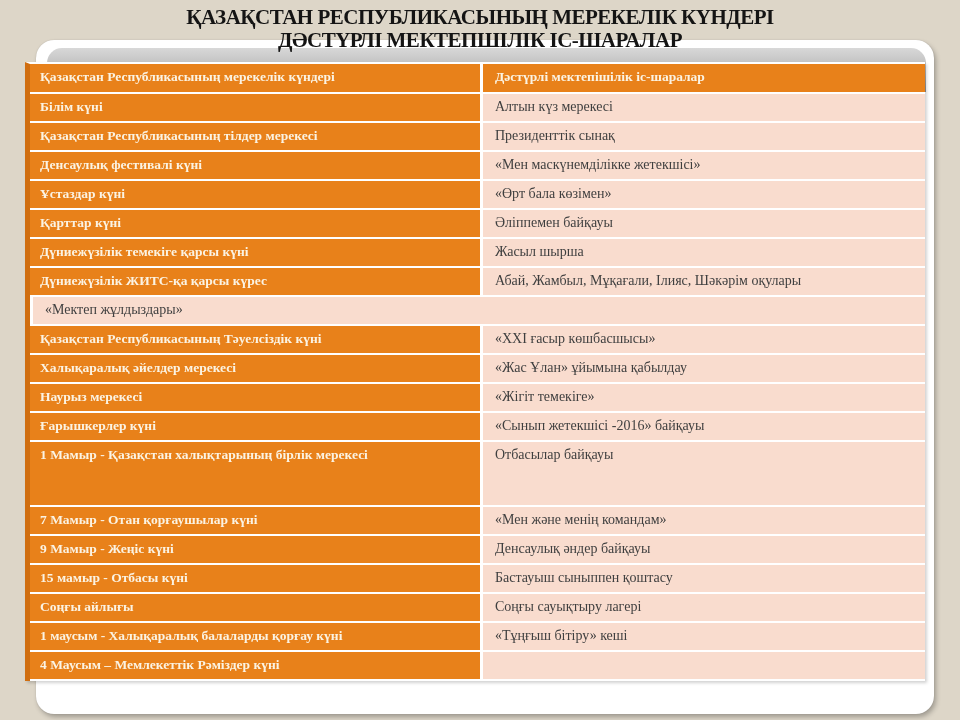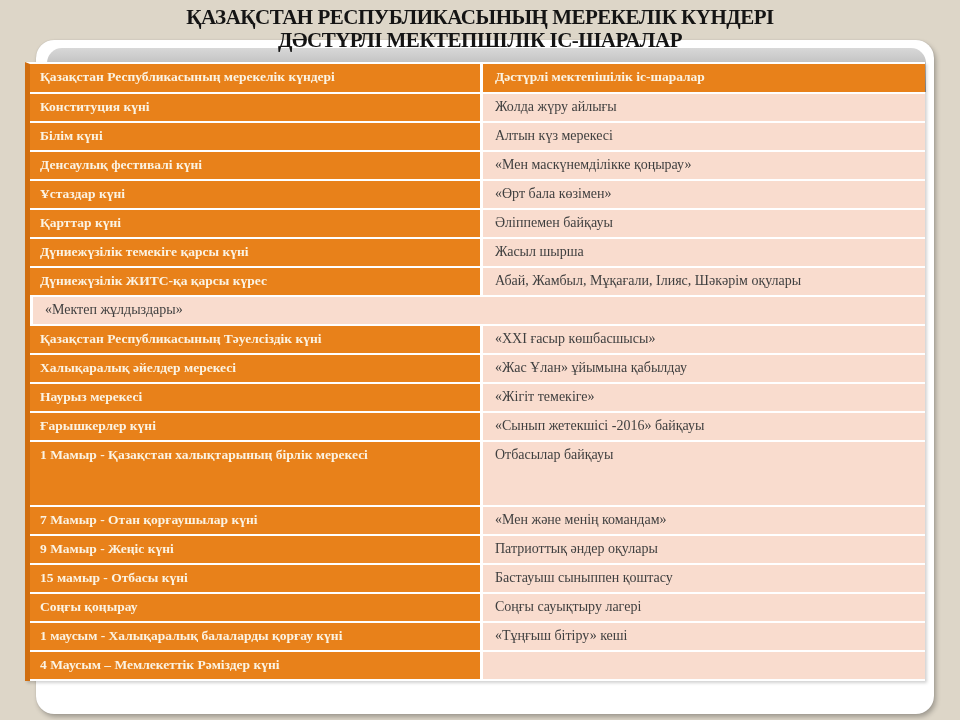--- a/index.html
+++ b/index.html
@@ -100,34 +100,34 @@
   <div class="card">
     <div class="graybar"></div>
   </div>
 
   <div class="events-table">
     <div class="t-row t-head">
       <div class="cell cell-left">Қазақстан Республикасының  мерекелік  күндері</div>
       <div class="cell cell-right">Дәстүрлі  мектепішілік  іс-шаралар</div>
     </div>
     <div id="table-body">
-  <div class="t-row">
-    <div class="cell cell-left">Конституция күні</div>
-    <div class="cell cell-right">Жолда жүру айлығы</div>
-  </div>
 
   <div class="t-row">
     <div class="cell cell-left">Білім күні</div>
     <div class="cell cell-right">Алтын күз мерекесі</div>
   </div>
 
+  <div class="t-row">
+    <div class="cell cell-left">Қазақстан Республикасының тілдер мерекесі</div>
+    <div class="cell cell-right">Президенттік сынақ</div>
+  </div>
 
   <div class="t-row">
     <div class="cell cell-left">Денсаулық фестивалі күні</div>
-    <div class="cell cell-right">«Мен маскүнемділікке қоңырау»</div>
+    <div class="cell cell-right">«Мен маскүнемділікке жетекшісі»</div>
   </div>
 
   <div class="t-row">
     <div class="cell cell-left">Ұстаздар күні</div>
     <div class="cell cell-right">«Өрт  бала көзімен»</div>
   </div>
 
   <div class="t-row">
     <div class="cell cell-left">Қарттар күні</div>
     <div class="cell cell-right">Әліппемен байқауы</div>
@@ -172,30 +172,30 @@
     <div class="cell cell-right">Отбасылар байқауы</div>
   </div>
 
   <div class="t-row">
     <div class="cell cell-left">7 Мамыр - Отан қорғаушылар  күні</div>
     <div class="cell cell-right">«Мен және менің командам»</div>
   </div>
 
   <div class="t-row">
     <div class="cell cell-left">9 Мамыр - Жеңіс күні</div>
-    <div class="cell cell-right">Патриоттық әндер оқулары</div>
+    <div class="cell cell-right">Денсаулық әндер байқауы</div>
   </div>
 
   <div class="t-row">
     <div class="cell cell-left">15 мамыр -  Отбасы  күні</div>
     <div class="cell cell-right">Бастауыш   сыныппен  қоштасу</div>
   </div>
 
   <div class="t-row">
-    <div class="cell cell-left">Соңғы қоңырау</div>
+    <div class="cell cell-left">Соңғы айлығы</div>
     <div class="cell cell-right">Соңғы сауықтыру лагері</div>
   </div>
 
   <div class="t-row">
     <div class="cell cell-left">1 маусым  -  Халықаралық балаларды қорғау күні</div>
     <div class="cell cell-right">«Тұңғыш  бітіру» кеші</div>
   </div>
 
   <div class="t-row">
     <div class="cell cell-left">4 Маусым – Мемлекеттік  Рәміздер  күні</div>

